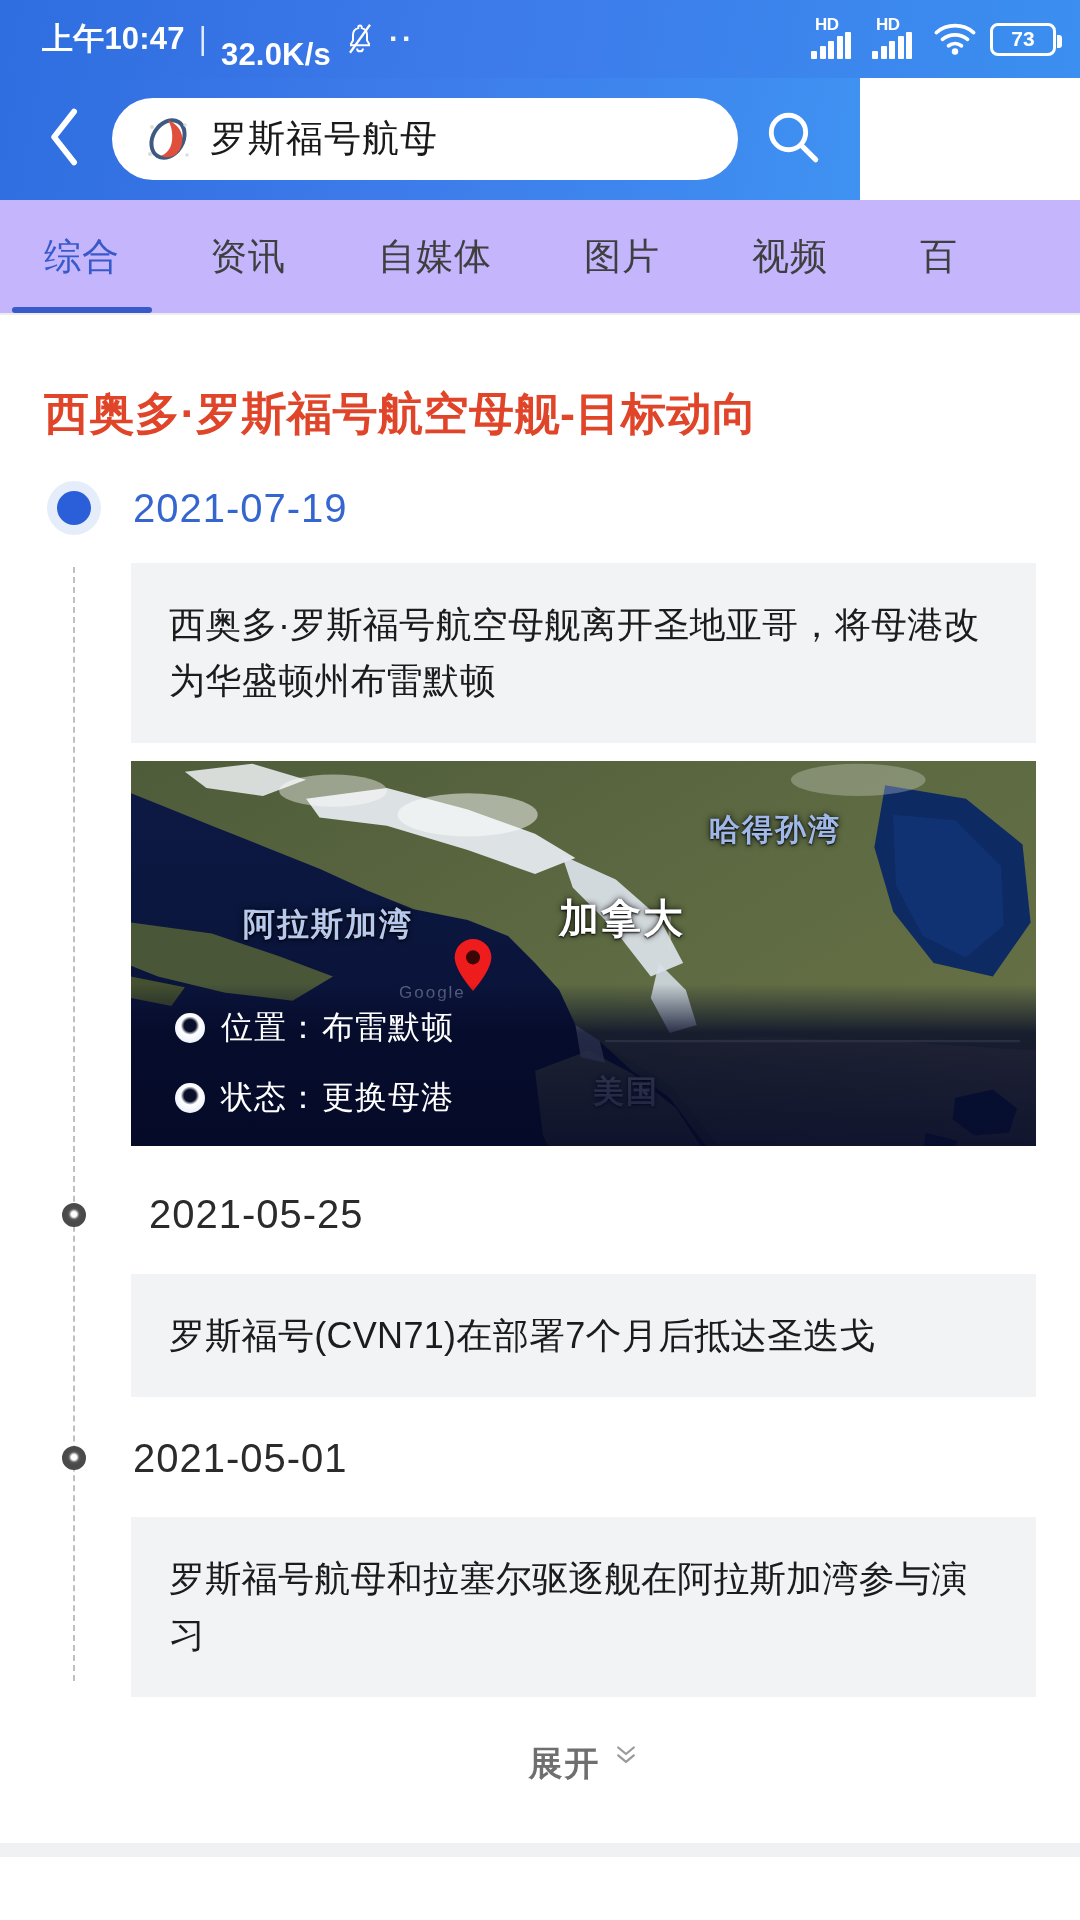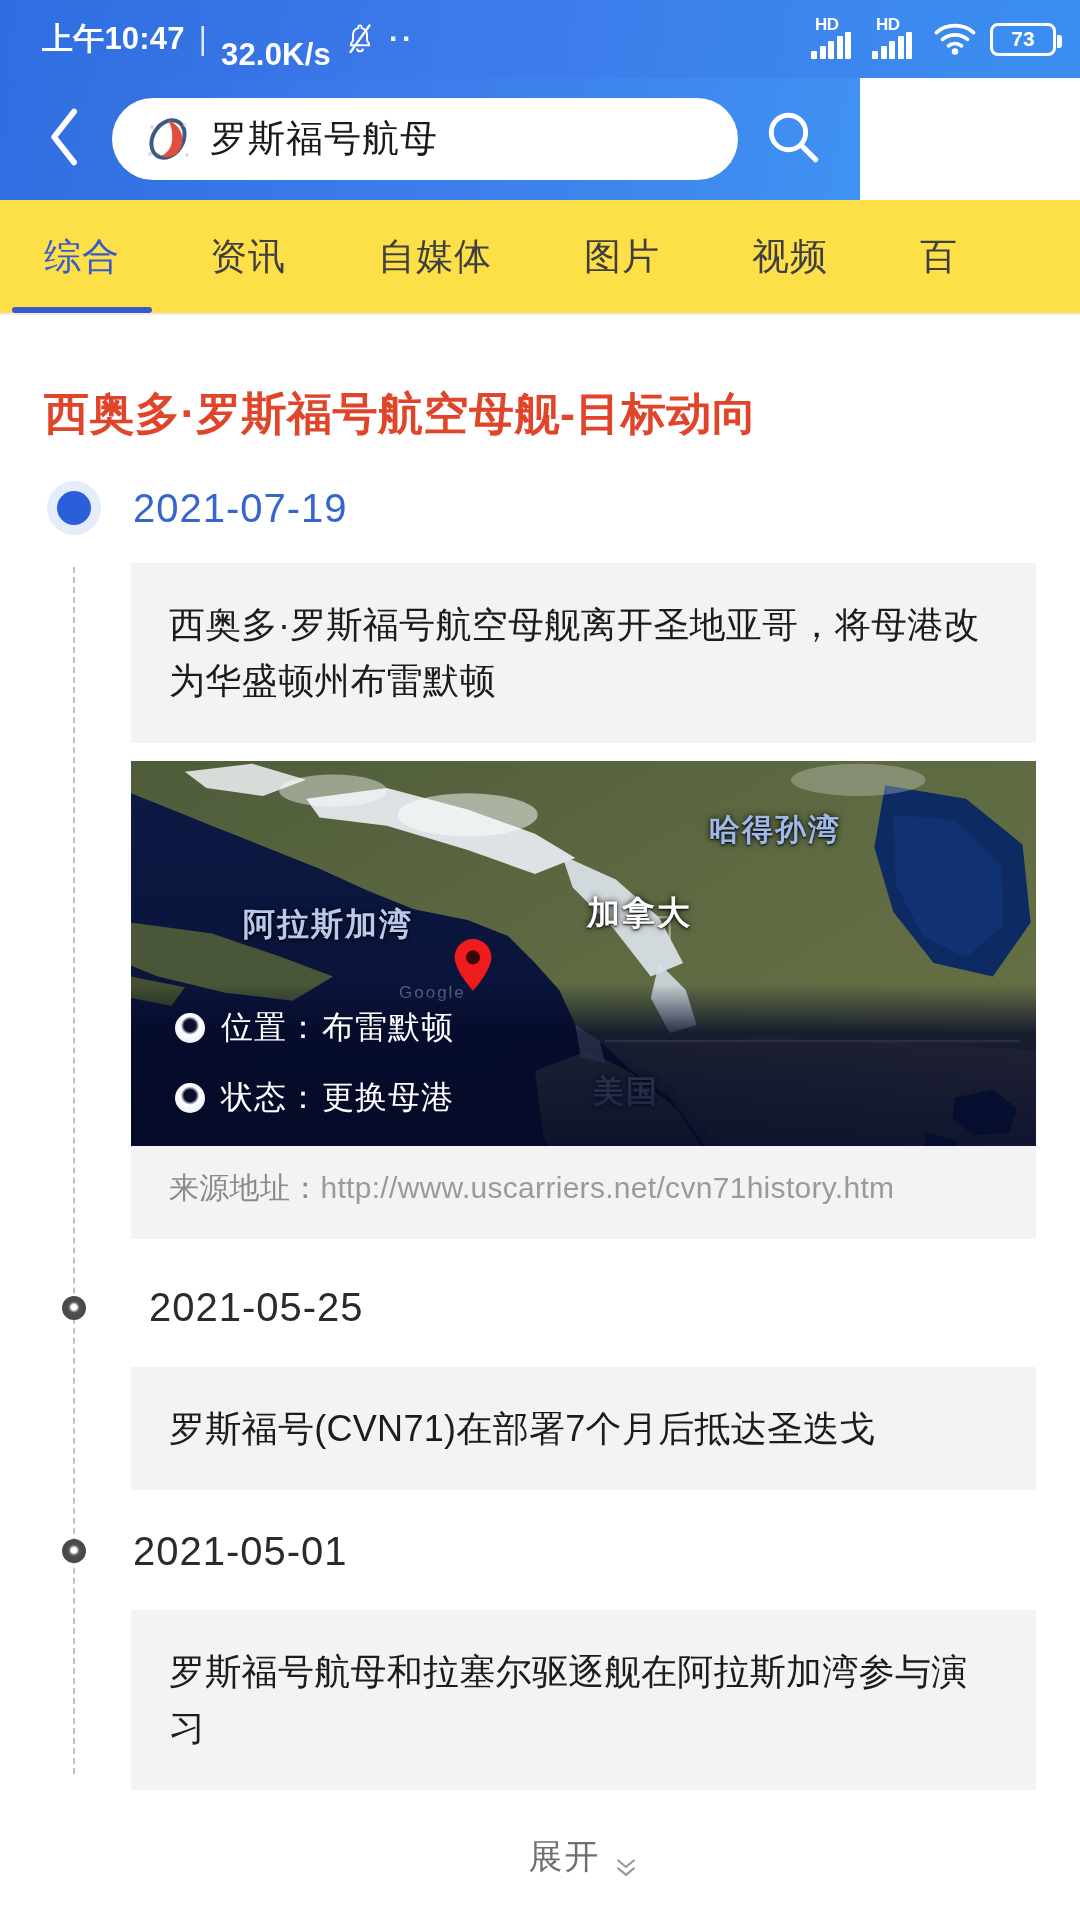--- a/index.html
+++ b/index.html
@@ -74,21 +74,21 @@
   }
   .brand-logo { width: 56px; height: 56px; flex: 0 0 56px; position: relative;}
   .search-text {
     font-size: 37px; color: #1a1a1a; letter-spacing: 1px; font-weight: 500;
     white-space: nowrap; overflow: hidden;
   }
   .search-go { width: 74px; height: 74px; display:flex; align-items:center; justify-content:center; margin-left: 8px; cursor:pointer;}
 
   
   .tabs {
-    height: 115px; width: 1080px; background:#fde047;
+    height: 115px; width: 1080px; background:#c4b5fd;
     display: flex; align-items: center;
     border-bottom: 2px solid #ededed;
     overflow: hidden; position: relative;
   }
   .tab {
     flex: 0 0 auto;
     padding: 0 46px;
     height: 100%;
     display:flex; align-items:center; justify-content:center;
     font-size: 37px; color: #3f3f3f; letter-spacing: 1px;
@@ -165,21 +165,21 @@
   }
   .map-canvas { position:absolute; inset:0; }
   .map-label {
     position: absolute;
     font-weight: 700;
     letter-spacing: 2px;
     text-shadow: 0 0 6px rgba(0,0,0,.85), 0 1px 2px rgba(0,0,0,.9);
     pointer-events: none;
   }
   .lbl-alaska { left: 112px; top: 142px; font-size: 32px; color: #b8c9ee; }
-  .lbl-canada { left: 456px; top: 130px; font-size: 33px; color: #ffffff; }
+  .lbl-canada { left: 428px; top: 130px; font-size: 40px; color: #ffffff; }
   .lbl-hudson { left: 578px; top: 48px; font-size: 31px; color: #9fb8e8; }
   .lbl-usa    { left: 462px; top: 310px; font-size: 31px; color: #ffffff; }
   .map-watermark {
     position:absolute; left: 268px; top: 222px; font-size: 17px;
     color: rgba(190,205,235,.45); letter-spacing: 2px; pointer-events:none;
   }
   .map-pin { position: absolute; left: 323px; top: 178px; width: 38px; height: 52px; }
   .map-info {
     position: absolute; left: 0; bottom: 0; width: 100%;
     padding: 22px 0 26px 44px;
@@ -200,23 +200,24 @@
     color: #8a8a8a;
     letter-spacing: .3px;
     white-space: nowrap;
     overflow: hidden;
   }
   .src-label { color:#8a8a8a; }
   .src-url { color:#9a9a9a; }
 
   .expand-row {
     margin: 44px 44px 0 131px;
-    display:flex; align-items:flex-end; justify-content:center;
+    display:flex; align-items:flex-start; justify-content:center;
     padding-bottom: 14px;
     cursor:pointer;
+    font-weight:bold;
   }
   .expand-text { font-size: 34px; color:#6f6f6f; letter-spacing: 2px;}
   .expand-chev { margin-left: 12px; display:inline-flex; }
 
   .divider { height: 14px; background: #f0f1f3; margin-top: 42px; width:100%; }
 </style>
 </head>
 <body>
 
 <div class="statusbar">
@@ -409,23 +410,20 @@
               <span class="info-txt" style="margin-left:-14px;">布雷默顿</span>
             </div>
             <div class="map-info-row">
               <span class="info-ico"></span>
               <span class="info-txt">状态：</span>
               <span class="info-txt" style="margin-left:-14px;">更换母港</span>
             </div>
           </div>
         </div>
 
-        <div class="src-line">
-          <span class="src-label">来源地址：</span><span class="src-url">http://www.uscarriers.net/cvn71history.htm</span>
-        </div>
       </div>
 
       <div class="tl-row" style="margin-top:38px;padding-left:16px;">
         <span class="tl-dot-small"></span>
         <span class="tl-date muted">2021-05-25</span>
       </div>
       <div class="tl-body" style="margin-top:28px;">
         <div class="evt-box">
           <div class="evt-text">罗斯福号(CVN71)在部署7个月后抵达圣迭戈</div>
         </div>

